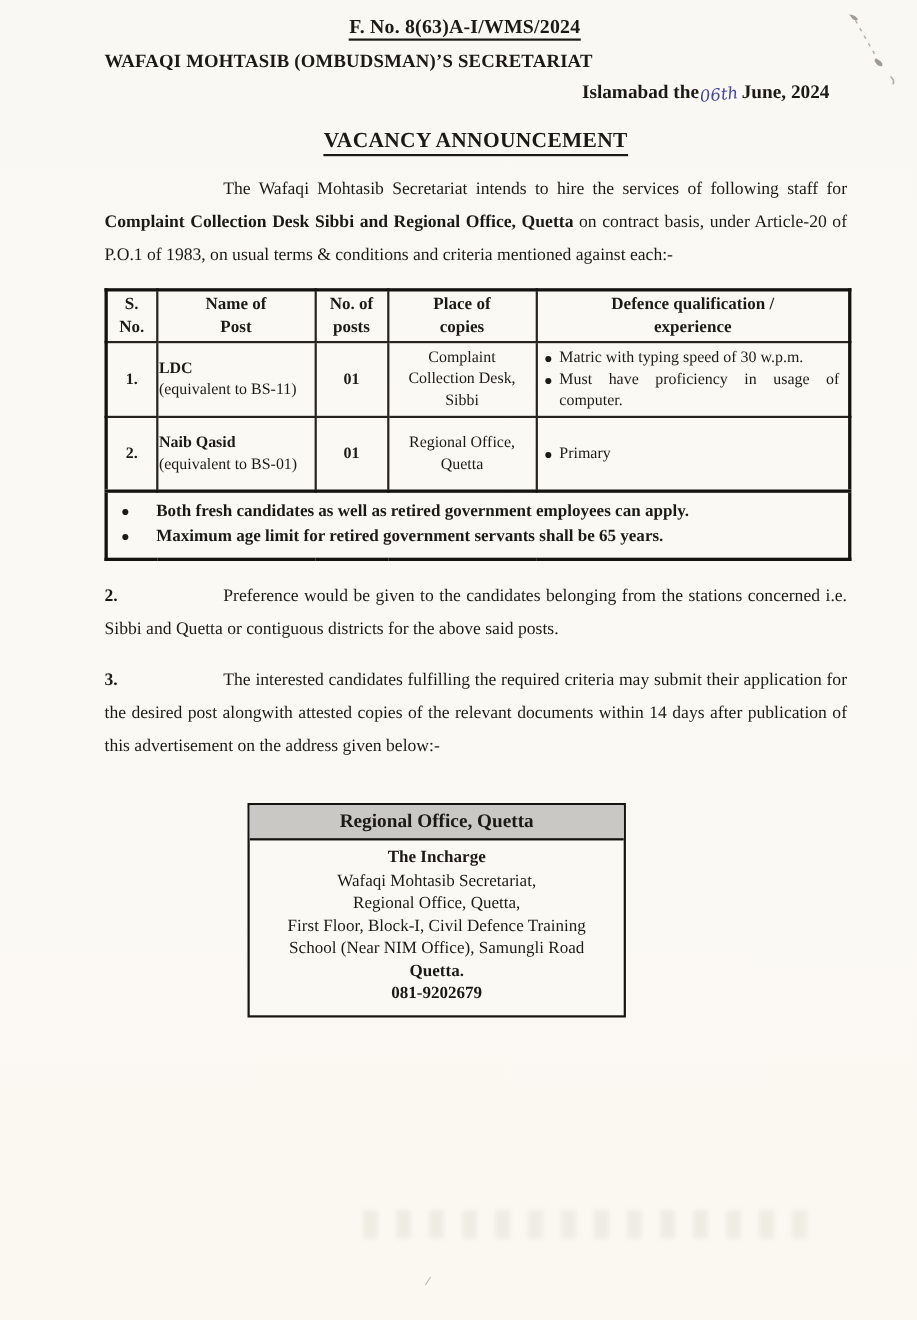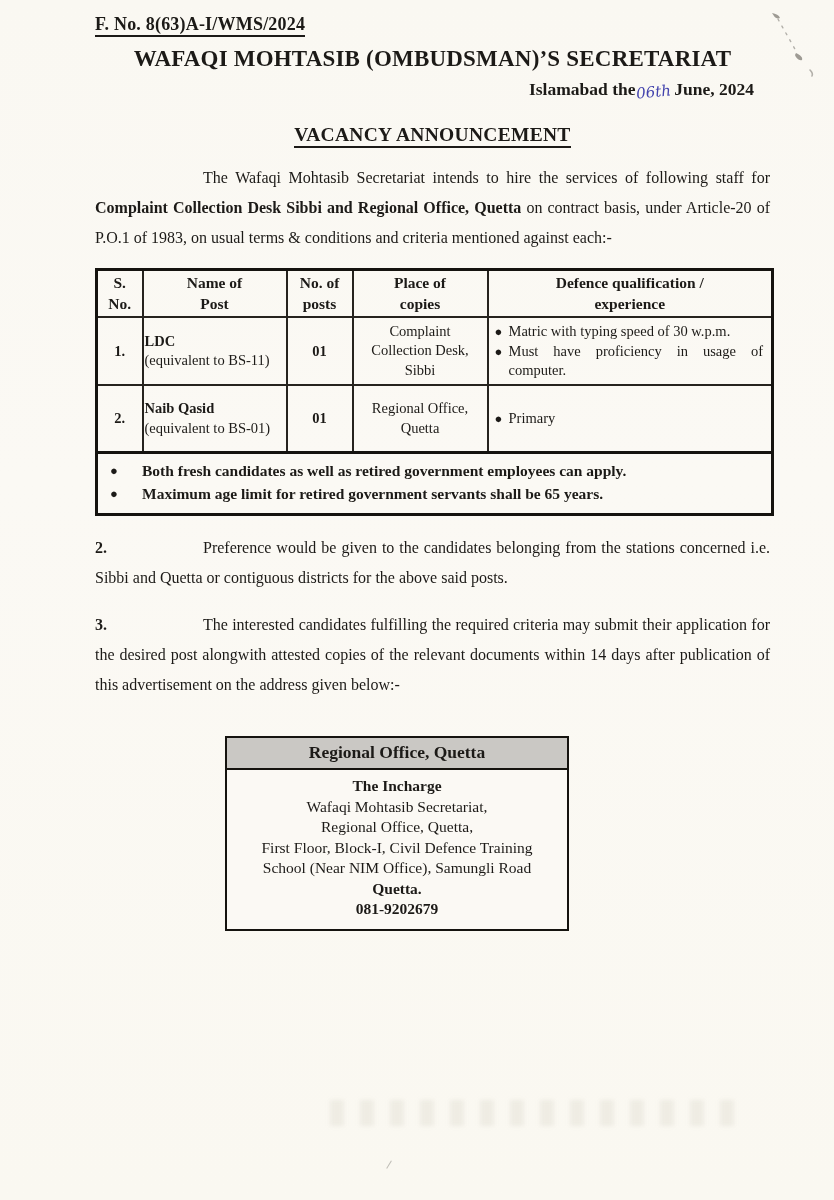--- a/index.html
+++ b/index.html
@@ -8,29 +8,29 @@
     width:834px;height:1200px;
     margin:0 auto;
     background:#fbf9f4;
     background-image:linear-gradient(180deg,#faf8f2 0%,#fbf9f4 40%,#faf8f1 100%);
     color:#1c1a17;
     font-family:"Liberation Serif","DejaVu Serif",serif;
     box-sizing:border-box;
     padding:14px 64px 0 95px;
     overflow:hidden;
   }
-  .file-no-row{text-align:left;padding-right:20px;}
+  .file-no-row{text-align:center;padding-right:20px;}
   .file-no{
     font-weight:bold;font-size:18px;
     border-bottom:2px solid #1c1a17;padding-bottom:1px;
     letter-spacing:.2px;
   }
   .org-title{
     margin:11px 0 0 0;
-    text-align:center;font-size:23px;font-weight:bold;letter-spacing:.2px;
+    text-align:left;font-size:17px;font-weight:bold;letter-spacing:.2px;
   }
   .date-row{margin-top:7px;text-align:right;padding-right:16px;font-weight:bold;font-size:17.5px;}
   .hand{
     display:inline-block;
     color:#4343ad;font-weight:normal;font-style:italic;
     font-family:"DejaVu Serif",serif;font-size:15px;
     transform:rotate(-6deg) translateY(2px);
     margin:0 3px 0 1px;
   }
   .doc-heading{

